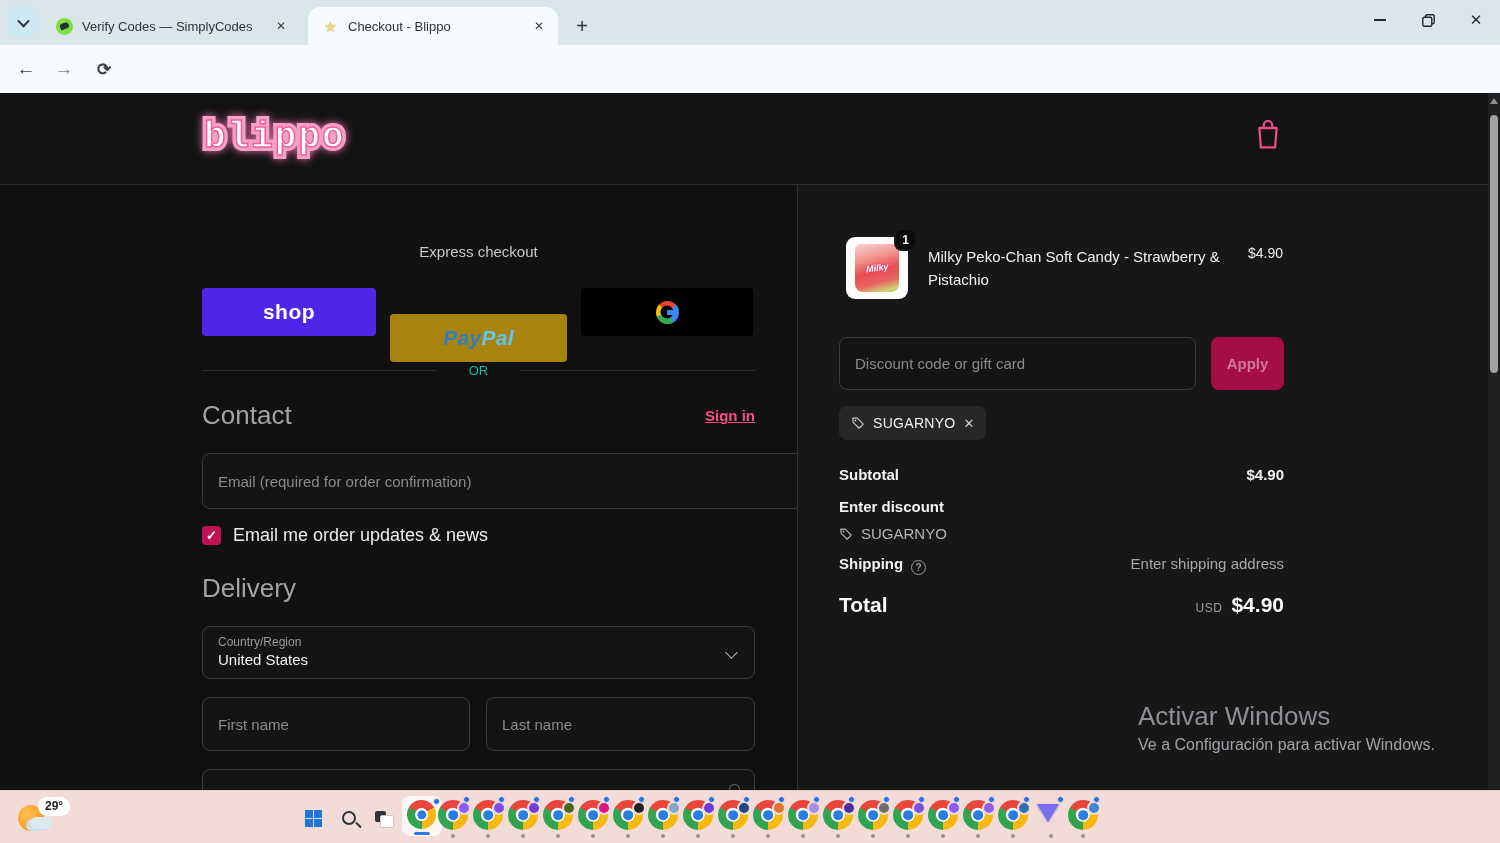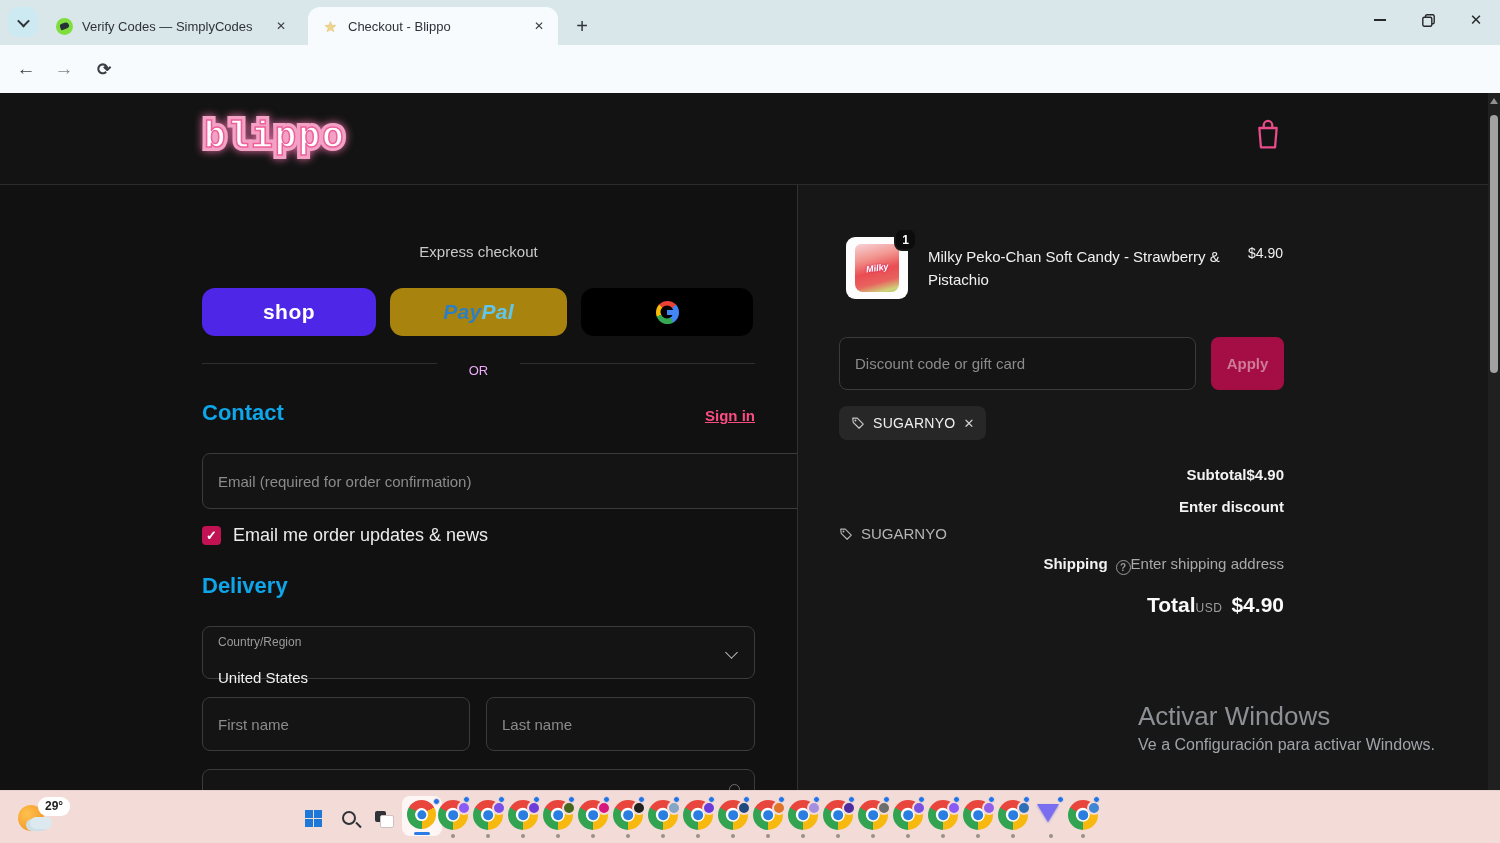--- a/index.html
+++ b/index.html
@@ -57,65 +57,65 @@
   .brand { position:absolute; left:204px; top:24px; font-family:Liberation Mono, monospace; font-size:36px; font-weight:800; letter-spacing:2px; color:transparent; }
   .brand::before { content:attr(data-text); position:absolute; inset:0; color:#f9bcd7; -webkit-text-stroke:8px #f4a1c6; filter:drop-shadow(0 0 4px #e06a9f); }
   .brand::after { content:attr(data-text); position:absolute; inset:0; color:#fff; -webkit-text-stroke:1.5px #ef5f9b; }
   .cart-btn { position:absolute; left:1252px; top:22px; width:36px; height:40px; }
 
   .panel-left { position:absolute; left:0; top:92px; width:797px; height:605px; background:#111111; }
   .panel-right { position:absolute; left:797px; top:92px; width:693px; height:605px; background:#171718; border-left:1px solid #313134; }
 
   
   .express-title { position:absolute; left:202px; top:58px; width:553px; text-align:center; color:#c9c9c9; font-size:15px; }
-  .exp-btn { position:absolute; top:103px; height:48px; border-radius:13px; display:flex; align-items:center; justify-content:center; }
+  .exp-btn { position:absolute; top:103px; height:48px; border-radius:4px; display:flex; align-items:center; justify-content:center; }
   .btn-shop { left:202px; width:174px; background:#4e26e8; color:#fff; font-size:21px; font-weight:700; letter-spacing:.5px; }
-  .btn-paypal { left:390px; width:177px; background:#a8840f; font-size:21px; font-weight:800; font-style:italic; letter-spacing:.3px; }
+  .btn-paypal { left:390px; width:177px; background:#a8840f; font-size:21px; font-weight:800; font-style:italic; letter-spacing:.3px;margin-top:26px; }
   .pp1 { color:#2d7fc4; } .pp2 { color:#5fc6ef; }
   .btn-gpay { left:581px; width:172px; background:#000; }
   .g-icon { position:relative; width:23px; height:23px; border-radius:50%; background:conic-gradient(#ea4335 0 45deg,#4285f4 45deg 150deg,#34a853 150deg 250deg,#fbbc05 250deg 315deg,#ea4335 315deg 360deg); }
   .g-icon::before { content:""; position:absolute; left:50%; top:50%; width:13px; height:13px; transform:translate(-50%,-50%); background:#000; border-radius:50%; }
   .g-icon::after { content:""; position:absolute; left:50%; top:9px; width:11px; height:5px; background:#4285f4; }
-  .or-row { position:absolute; left:202px; top:178px; width:553px; display:flex; align-items:flex-start; gap:32px; color:#f0abfc; font-size:13px; }
+  .or-row { position:absolute; left:202px; top:178px; width:553px; display:flex; align-items:center; gap:32px; color:#14b8a6; font-size:13px; }
   .or-row .line { flex:1; height:1px; background:#2f2f2f; }
-  .sec-heading { position:absolute; color:#0ea5e9; font-size:22px; font-weight:700; }
+  .sec-heading { position:absolute; color:#a3a3a3; font-size:26px; font-weight:400; }
   .h-contact { left:202px; top:215px; }
   .signin-link { position:absolute; left:555px; top:222px; width:200px; text-align:right; color:#fb4d82; font-size:15px; text-decoration:underline; font-weight:600; }
   .dk-input { background:#141415; border:1px solid #3b3b3d; border-radius:8px; color:#ededed; font-size:15px; padding:0 15px; font-family:"Liberation Sans",sans-serif; outline:none; }
   .dk-input::placeholder { color:#8b8b8b; }
   .email-input { position:absolute; left:202px; top:268px; width:616px; height:56px; }
   .check-row { position:absolute; left:202px; top:340px; display:flex; align-items:center; gap:12px; }
   .checkbox { width:19px; height:19px; border-radius:4px; background:#c11253; color:#fff; font-size:13px; font-weight:bold; display:flex; align-items:center; justify-content:center; }
   .checkbox::before { content:"✓"; }
   .check-label { color:#ececec; font-size:18px; }
   .h-delivery { left:202px; top:388px; }
   .select-box { position:absolute; left:202px; top:441px; width:553px; height:53px; background:#141415; border:1px solid #3b3b3d; border-radius:8px; padding:8px 15px; }
   .select-label { color:#9a9a9a; font-size:12px; }
-  .select-value { color:#f2f2f2; font-size:15px; margin-top:20px; }
+  .select-value { color:#f2f2f2; font-size:15px; margin-top:2px; }
   .select-chev { position:absolute; right:18px; top:21px; width:9px; height:9px; border-right:1.6px solid #bdbdbd; border-bottom:1.6px solid #bdbdbd; transform:rotate(45deg); }
   .fn-input { position:absolute; left:202px; top:512px; width:268px; height:54px; }
   .ln-input { position:absolute; left:486px; top:512px; width:269px; height:54px; }
   .addr-stub { position:absolute; left:202px; top:584px; width:553px; height:40px; background:#141415; border:1px solid #3b3b3d; border-radius:8px; }
   .addr-search { position:absolute; right:14px; top:14px; width:11px; height:11px; border:1.5px solid #6f6f6f; border-radius:50%; }
   .addr-search::after { content:""; position:absolute; left:9px; top:9px; width:5px; height:1.5px; background:#6f6f6f; transform:rotate(45deg); }
 
   
   .thumb { position:absolute; left:48px; top:52px; width:62px; height:62px; background:#fdfdfd; border-radius:9px; }
   .candy { position:absolute; left:9px; top:7px; width:44px; height:48px; border-radius:6px 6px 8px 8px; background:linear-gradient(165deg,#f7d3d8 0%,#f2958f 30%,#ea4d52 55%,#e8625e 75%,#cfd47a 92%,#aac75e 100%); display:flex; align-items:center; justify-content:center; }
   .candy-text { color:#fff; font-size:9px; font-style:italic; font-weight:bold; text-shadow:0 0 2px #d8356b, 0 0 2px #d8356b; transform:rotate(-8deg); }
   .qty-badge { position:absolute; right:-9px; top:-9px; min-width:23px; height:23px; background:#0c0c0c; border:2px solid #171718; border-radius:8px; color:#fff; font-size:12px; font-weight:bold; display:flex; align-items:center; justify-content:center; }
   .prod-title { position:absolute; left:130px; top:60px; width:310px; color:#f1f1f1; font-size:15px; line-height:23px; }
   .prod-price { position:absolute; right:207px; top:60px; color:#efefef; font-size:14px; }
   .disc-input { position:absolute; left:41px; top:152px; width:357px; height:53px; }
   .apply-btn { position:absolute; left:413px; top:152px; width:73px; height:53px; background:#a50e44; border:none; border-radius:8px; color:#cf7a97; font-size:15px; font-weight:600; }
   .code-chip { position:absolute; left:41px; top:221px; height:34px; display:inline-flex; align-items:center; gap:8px; padding:0 12px; background:#272728; border-radius:8px; }
   .chip-text { color:#f0f0f0; font-size:14px; letter-spacing:.3px; }
   .chip-x { color:#cfcfcf; font-size:13px; } .chip-x::before { content:"✕"; }
   .tag-ic { width:14px; height:14px; flex:none; }
-  .sum-row { position:absolute; left:41px; width:445px; display:flex; justify-content:flex-end; align-items:baseline; }
+  .sum-row { position:absolute; left:41px; width:445px; display:flex; justify-content:space-between; align-items:baseline; }
   .row-subtotal { top:281px; } .row-discount-label { top:313px; } .row-shipping { top:370px; } .row-total { top:408px; }
   .sum-label { color:#f2f2f2; font-size:15px; font-weight:600; }
   .sum-value { color:#f2f2f2; font-size:15px; font-weight:600; }
   .discount-code-line { position:absolute; left:41px; top:340px; display:flex; align-items:center; gap:8px; color:#b5b5b5; font-size:15px; }
   .help-ic { display:inline-flex; width:15px; height:15px; border:1.4px solid #9a9a9a; border-radius:50%; color:#9a9a9a; font-size:10px; align-items:center; justify-content:center; margin-left:8px; vertical-align:-2px; }
   .help-ic::before { content:"?"; }
   .ship-value { color:#a9a9a9; font-size:15px; font-weight:400; }
   .total-label { color:#fafafa; font-size:21px; font-weight:700; }
   .total-val-wrap { display:flex; align-items:baseline; gap:9px; }
   .currency { color:#9e9e9e; font-size:12px; letter-spacing:.5px; }

